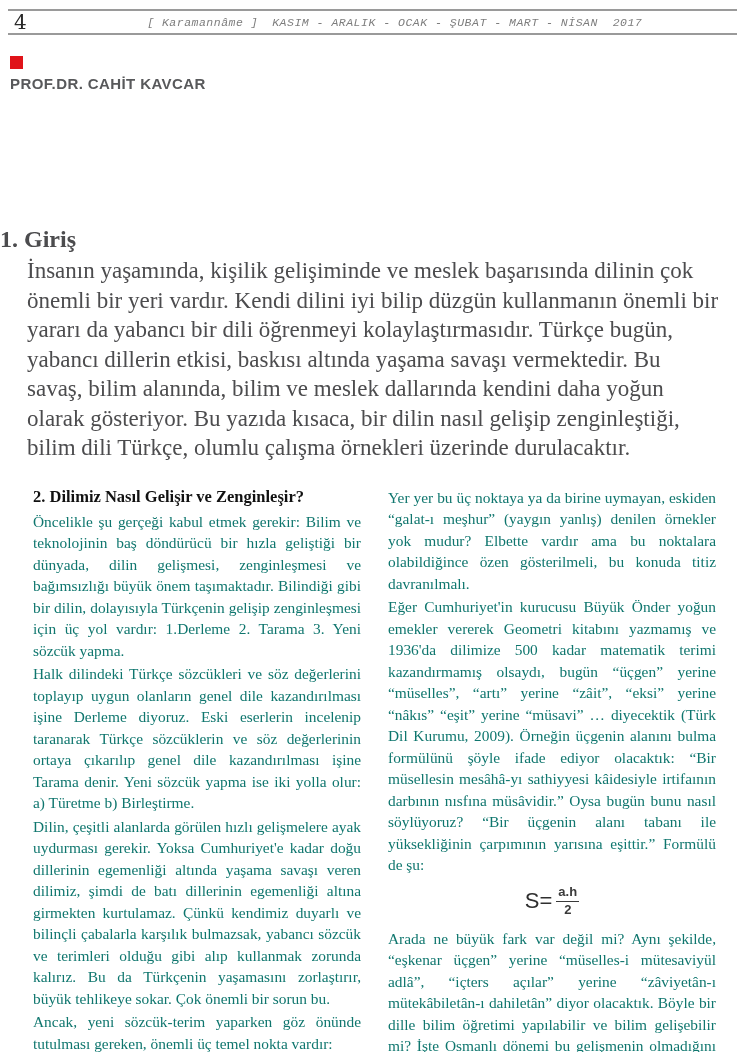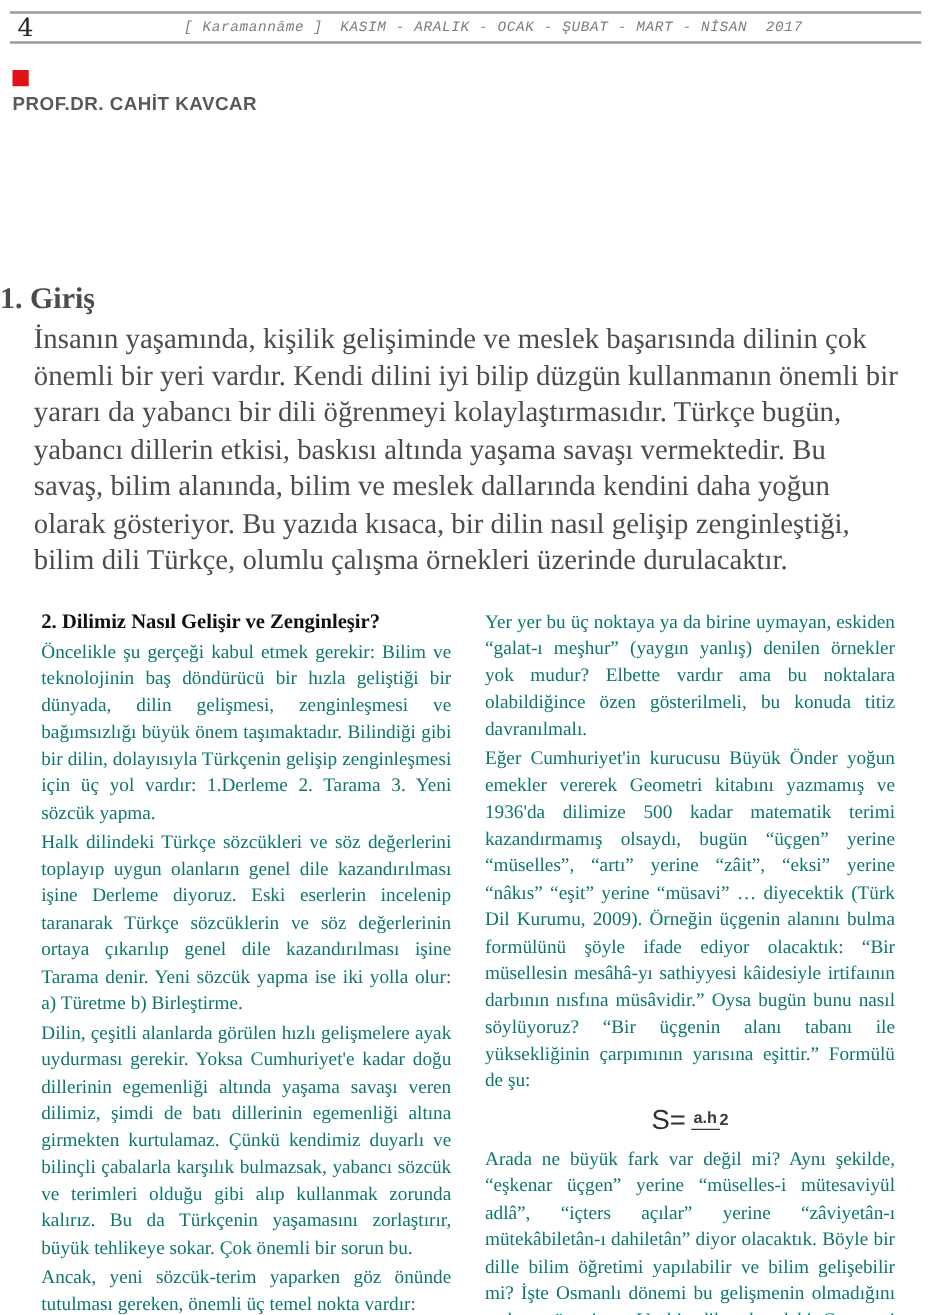--- a/index.html
+++ b/index.html
@@ -98,21 +98,21 @@
   }
   
   .formula{
     display:flex;align-items:center;justify-content:center;
     gap:4px;margin:9px 0 10px 0;
     font-family:"Liberation Sans", sans-serif;
     color:#2f2f2f;
   }
   .formula-lhs{font-size:22px;line-height:1;}
   .formula-frac{
-    display:inline-flex;flex-direction:row;align-items:center;
+    display:inline-flex;flex-direction:column;align-items:center;
     font-size:13px;line-height:1.15;font-weight:bold;color:#3a3a3a;
   }
   .formula-frac .num{
     border-bottom:1.5px solid #3a3a3a;padding:0 2px 1px 2px;
   }
   .formula-frac .den{padding-top:1px;}
 </style>
 </head>
 <body>
 

